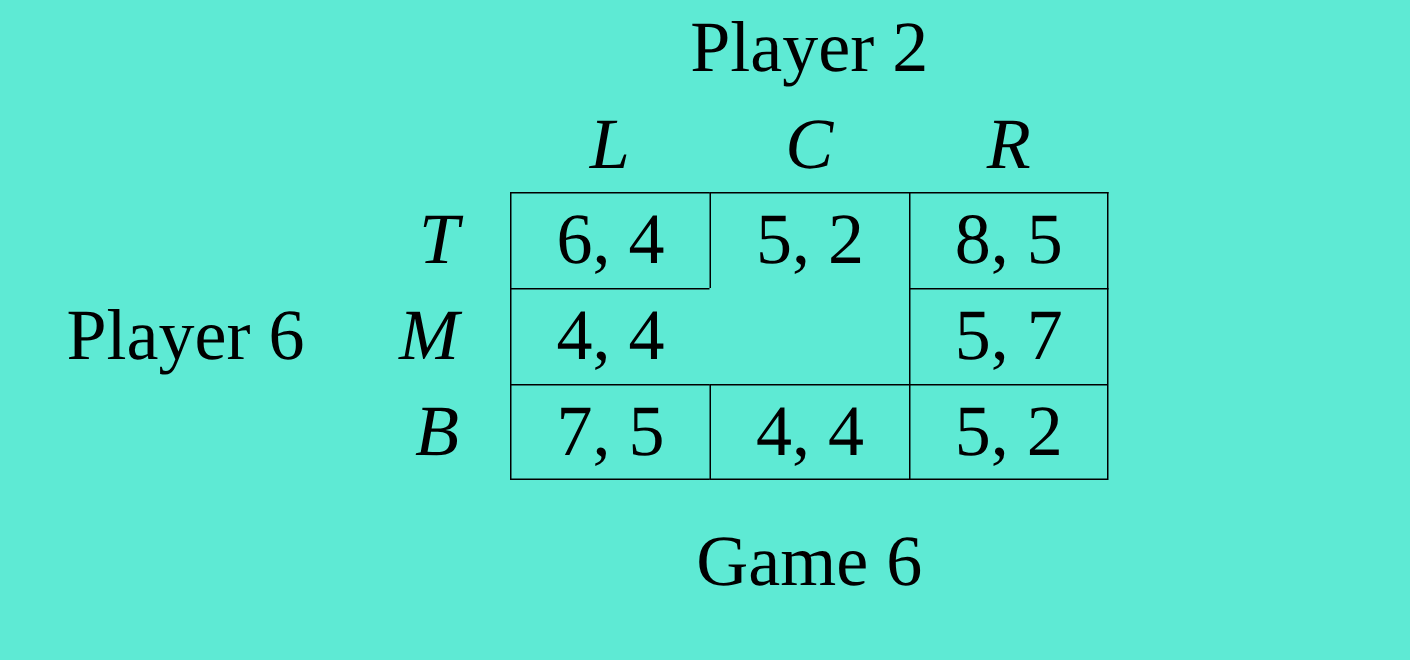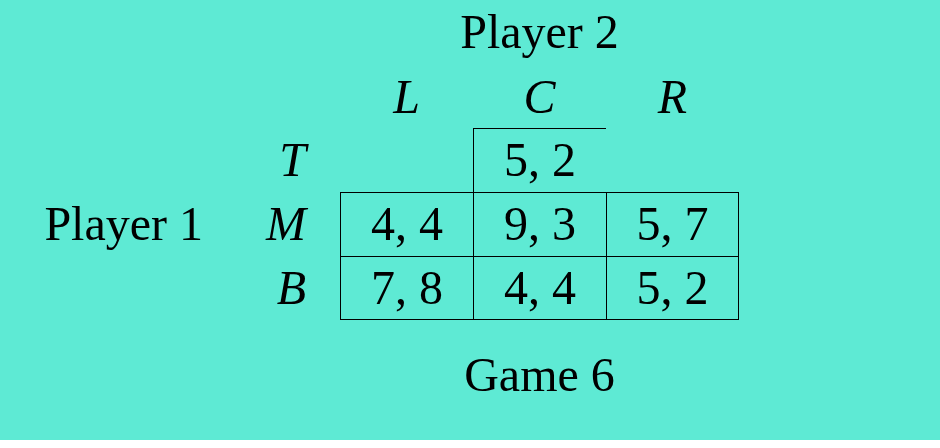--- a/index.html
+++ b/index.html
@@ -83,32 +83,33 @@
 
 <div class="canvas">
   <div class="figure-grid">
 
     <div class="txt title">Player 2</div>
 
     <div class="txt colhead" style="grid-column:3">L</div>
     <div class="txt colhead" style="grid-column:4">C</div>
     <div class="txt colhead" style="grid-column:5">R</div>
 
-    <div class="txt side-label">Player 1</div>
+    <div class="txt side-label">Player 6</div>
 
     <div class="txt rowlabel" style="grid-row:3">T</div>
     <div class="txt rowlabel" style="grid-row:4">M</div>
     <div class="txt rowlabel" style="grid-row:5">B</div>
 
+    <div class="txt cell" style="grid-column:3;grid-row:3">6, 4</div>
     <div class="txt cell" style="grid-column:4;grid-row:3">5, 2</div>
+    <div class="txt cell last-col" style="grid-column:5;grid-row:3">8, 5</div>
 
     <div class="txt cell" style="grid-column:3;grid-row:4">4, 4</div>
-    <div class="txt cell" style="grid-column:4;grid-row:4">9, 3</div>
     <div class="txt cell last-col" style="grid-column:5;grid-row:4">5, 7</div>
 
-    <div class="txt cell last-row" style="grid-column:3;grid-row:5">7, 8</div>
+    <div class="txt cell last-row" style="grid-column:3;grid-row:5">7, 5</div>
     <div class="txt cell last-row" style="grid-column:4;grid-row:5">4, 4</div>
     <div class="txt cell last-row last-col" style="grid-column:5;grid-row:5">5, 2</div>
 
     <div class="txt caption">Game 6</div>
 
   </div>
 </div>
 
 </body></html>

